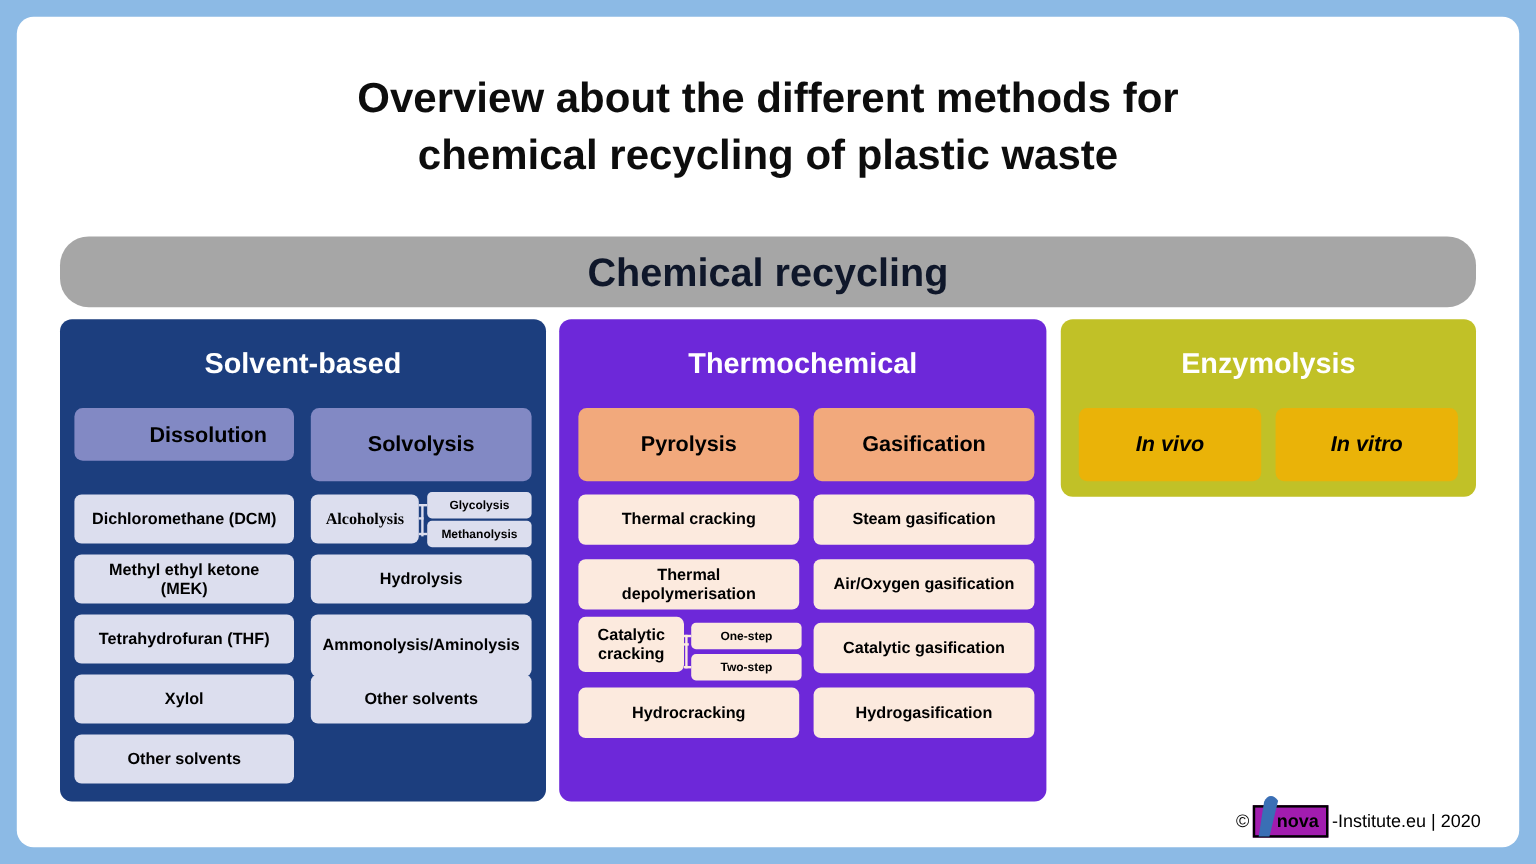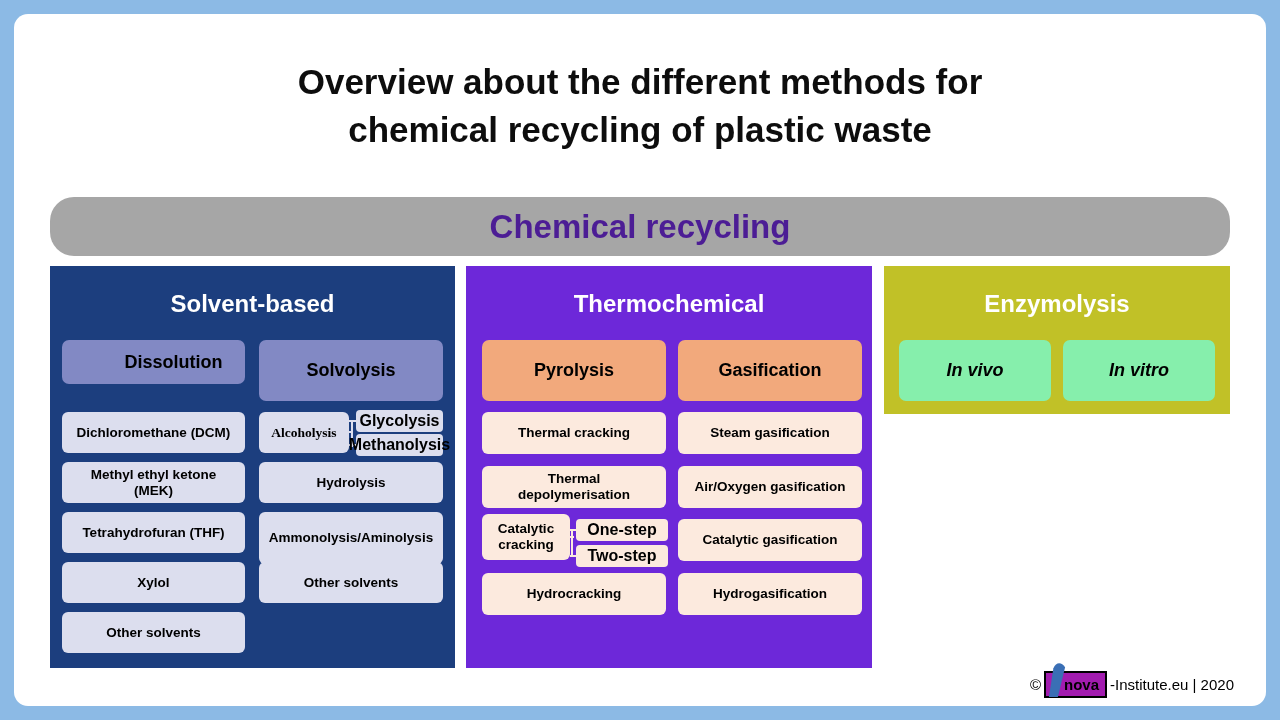--- a/index.html
+++ b/index.html
@@ -16,42 +16,42 @@
   }
   .title {
     position:absolute; top:58px; left:0; width:100%;
     text-align:center; font-size:35px; font-weight:bold; color:#0d0d0d;
     line-height:48px;
   }
   .banner {
     position:absolute; left:50px; top:197px; width:1180px; height:59px;
     background:#a6a6a6; border-radius:24px;
     display:flex; align-items:center; justify-content:center;
-    font-size:33px; font-weight:bold; color:#4c1d95;
+    font-size:33px; font-weight:bold; color:#0f172a;
   }
-  .panel { position:absolute; border-radius:0; }
+  .panel { position:absolute; border-radius:10px; }
   .panel.sol { left:50px;  top:266px; width:405px; height:402px; background:#1c3e7e; }
   .panel.th  { left:466px; top:266px; width:406px; height:402px; background:#6d28d9; }
   .panel.en  { left:884px; top:266px; width:346px; height:148px; background:#c1c127; }
   .ptitle {
     position:absolute; top:24px; left:0; width:100%;
     text-align:center; font-size:24px; font-weight:bold; color:#ffffff;
   }
   .box {
     position:absolute; display:flex; align-items:center; justify-content:center;
     text-align:center; font-weight:bold; color:#000;
   }
   .hdr  { border-radius:7px; font-size:18px; }
   .item { border-radius:6px; font-size:13.5px; line-height:1.15; padding:2px 8px; }
-  .sm   { border-radius:4px; font-size:16px; }
+  .sm   { border-radius:4px; font-size:10px; }
   .bg-sol-h { background:#8289c4; }
   .bg-sol-i { background:#dcdeee; }
   .bg-th-h  { background:#f2a97c; }
   .bg-th-i  { background:#fceade; }
-  .bg-en-i  { background:#86efac; }
+  .bg-en-i  { background:#eab308; }
   .italic { font-style:italic; }
   .conn { position:absolute; }
   .conn.sol { background:#dcdeee; }
   .conn.th  { background:#fceade; }
   .footer {
     position:absolute; right:46px; bottom:22px;
     display:flex; align-items:center; gap:3px;
     font-size:15px; color:#000;
   }
   .logo-box {

